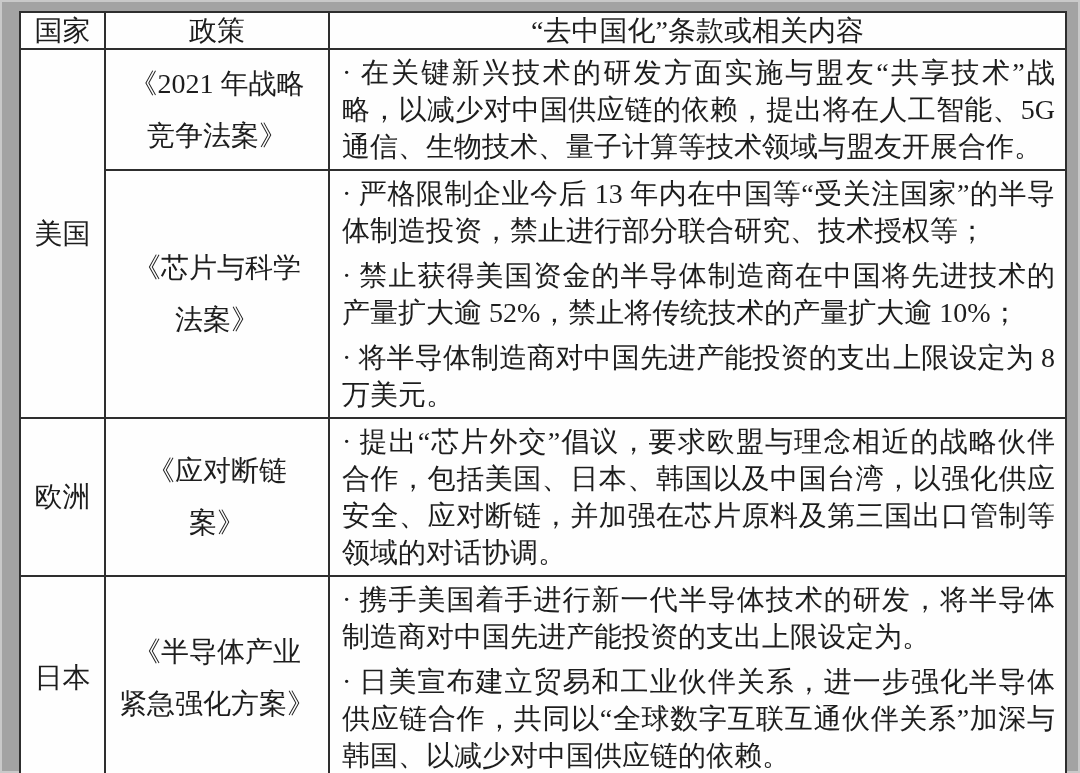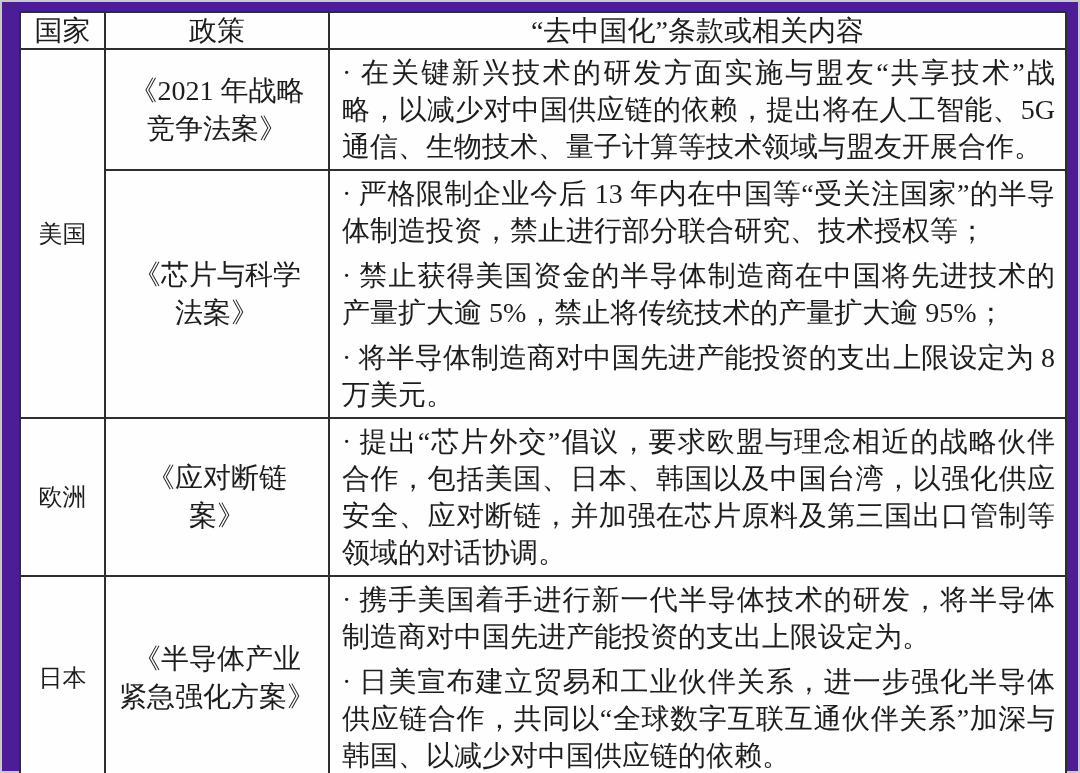--- a/index.html
+++ b/index.html
@@ -11,21 +11,21 @@
     overflow: hidden;
     font-family: "Liberation Serif", "DejaVu Serif", serif;
     color: #1d1d1d;
   }
   .page {
     position: relative;
     width: 1080px;
     height: 773px;
     box-sizing: border-box;
     border: 2px solid #c9c9c9;
-    background: #4c1d95;
+    background: #a3a3a3;
   }
   table.policy-table {
     position: absolute;
     left: 17px;
     top: 9px;
     width: 1046px;
     border-collapse: collapse;
     table-layout: fixed;
     background: #fefefe;
   }
@@ -36,30 +36,30 @@
     font-weight: normal;
   }
   .policy-table th {
     height: 35px;
     font-size: 28px;
     text-align: center;
     vertical-align: middle;
     line-height: 32px;
   }
   td.country-cell {
-    font-size: 24px;
+    font-size: 28px;
     text-align: center;
     vertical-align: middle;
     font-family: Liberation Mono, monospace;
   }
   td.policy-cell {
     font-size: 28px;
     text-align: center;
     vertical-align: middle;
-    line-height: 38px;
+    line-height: 52px;
     white-space: pre-line;
   }
   td.content-cell {
     font-size: 28px;
     vertical-align: middle;
     padding: 4px 10px 4px 12px;
   }
   .content-cell p {
     margin: 0 0 8px 0;
     line-height: 37px;
@@ -98,21 +98,21 @@
 竞争法案》</td>
         <td class="content-cell">
           <p>· 在关键新兴技术的研发方面实施与盟友“共享技术”战略，以减少对中国供应链的依赖，提出将在人工智能、5G通信、生物技术、量子计算等技术领域与盟友开展合作。</p>
         </td>
       </tr>
       <tr class="row-us2">
         <td class="policy-cell">《芯片与科学
 法案》</td>
         <td class="content-cell">
           <p>· 严格限制企业今后 13 年内在中国等“受关注国家”的半导体制造投资，禁止进行部分联合研究、技术授权等；</p>
-          <p>· 禁止获得美国资金的半导体制造商在中国将先进技术的产量扩大逾 5%，禁止将传统技术的产量扩大逾 95%；</p>
+          <p>· 禁止获得美国资金的半导体制造商在中国将先进技术的产量扩大逾 52%，禁止将传统技术的产量扩大逾 10%；</p>
           <p>· 将半导体制造商对中国先进产能投资的支出上限设定为 8 万美元。</p>
         </td>
       </tr>
       <tr class="row-europe">
         <td class="country-cell">欧洲</td>
         <td class="policy-cell">《应对断链
 案》</td>
         <td class="content-cell">
           <p>· 提出“芯片外交”倡议，要求欧盟与理念相近的战略伙伴合作，包括美国、日本、韩国以及中国台湾，以强化供应安全、应对断链，并加强在芯片原料及第三国出口管制等领域的对话协调。</p>
         </td>

